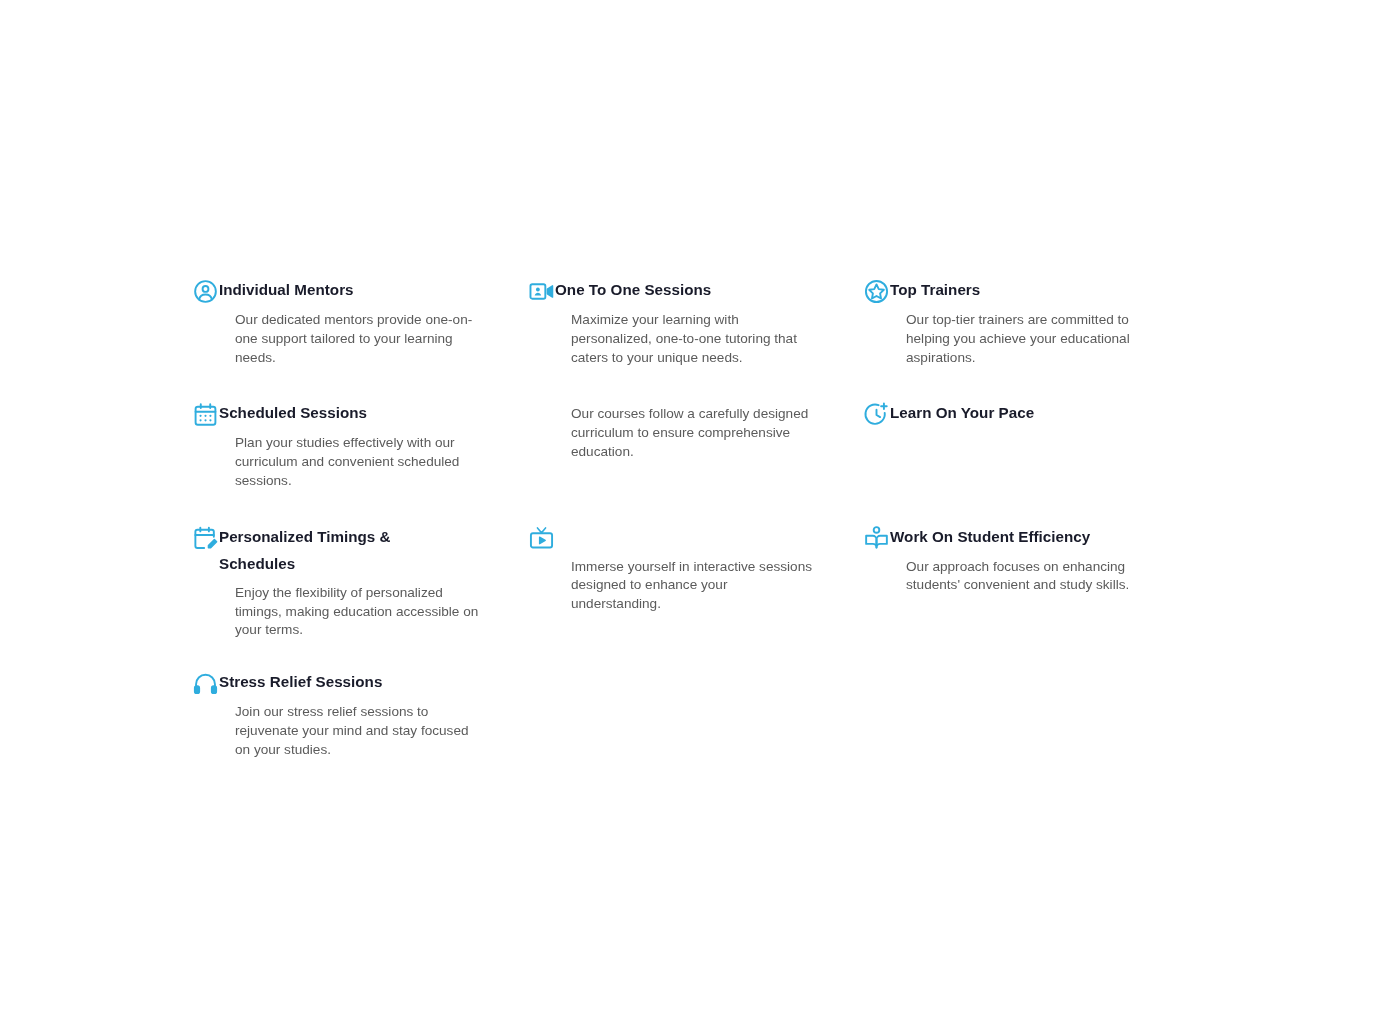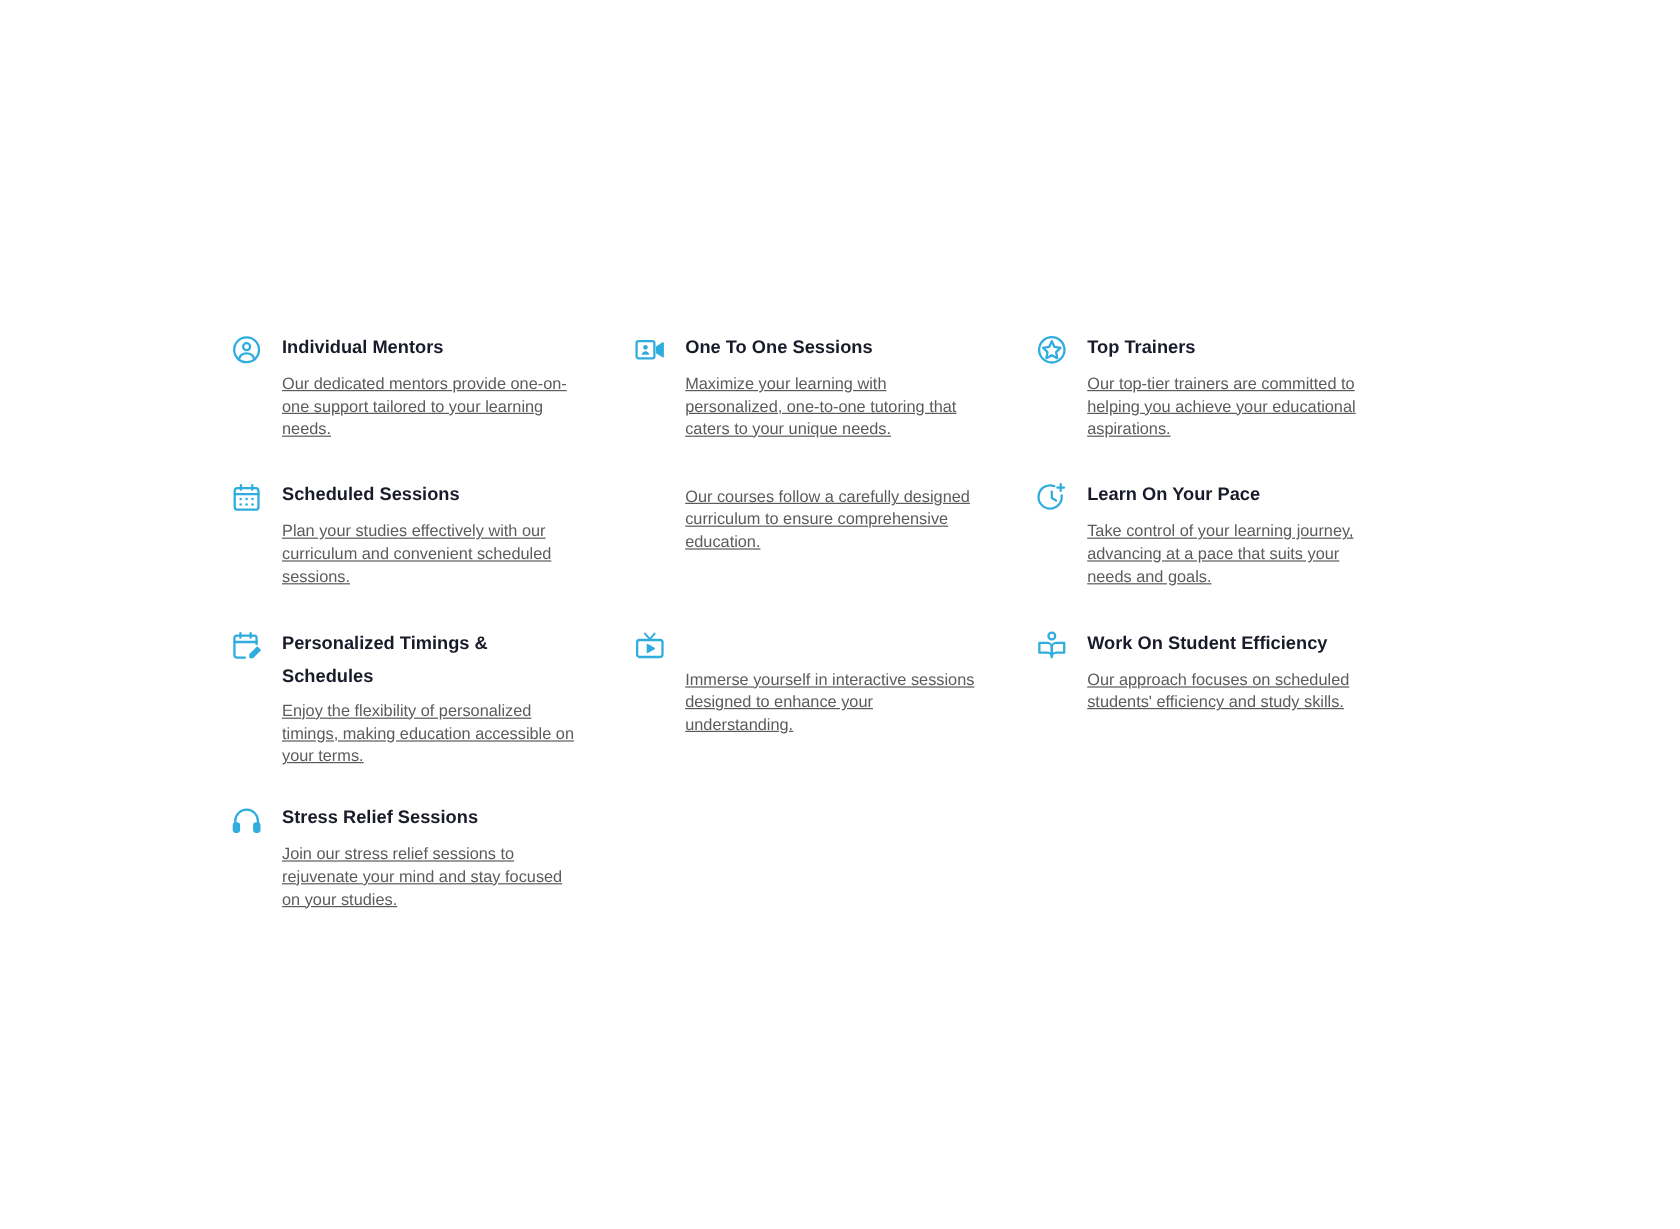--- a/index.html
+++ b/index.html
@@ -29,21 +29,21 @@
 
   .feature-card {
     display: block;
     padding-right: 24px;
     padding-bottom: 26px;
   }
 
   .card-head {
     display: flex;
     align-items: flex-start;
-    gap: 16px;
+    gap: 0;
   }
 
   .icon-wrap {
     flex: 0 0 auto;
     width: 27px;
     height: 27px;
     margin-top: 2px;
     color: #2fadde;
     display: block;
   }
@@ -64,21 +64,20 @@
     max-width: 250px;
   }
 
   .card-desc {
     margin-left: 43px;
     margin-top: 6px;
     font-size: 13.6px;
     color: #5b5b5b;
     line-height: 1.38;
     max-width: 250px;
-    text-decoration: underline;
   }
 
   
   .row-1 { padding-bottom: 32px; }
   .row-2 { padding-bottom: 32px; }
   .row-3 { padding-bottom: 28px; }
   .row-4 { padding-bottom: 0; }
 
   .empty-cell { display: block; }
 </style>
@@ -158,21 +157,20 @@
       <div class="card-head">
         <span class="icon-wrap">
           <svg viewBox="0 0 24 24" fill="none" stroke="currentColor" stroke-width="1.7" stroke-linecap="round" stroke-linejoin="round">
             <path d="M19.3 10.6a8.6 8.6 0 1 1-5.4-6.9"></path>
             <path d="M12 7.8v4.6l3.2 1.9"></path>
             <path d="M18.6 2.2v5.0M16.1 4.7h5.0"></path>
           </svg>
         </span>
         <div class="card-title">Learn On Your Pace</div>
       </div>
-      <div class="card-desc">Take control of your learning journey, advancing at a pace that suits your needs and goals.</div>
     </div>
 
     <div class="feature-card row-3">
       <div class="card-head">
         <span class="icon-wrap">
           <svg viewBox="0 0 24 24" fill="none" stroke="currentColor" stroke-width="1.7" stroke-linecap="round" stroke-linejoin="round">
             <path d="M19.4 10.5V6.0c0-1.0-0.8-1.8-1.8-1.8H4.8C3.8 4.2 3 5.0 3 6.0v12.6c0 1.0 0.8 1.8 1.8 1.8h6.0"></path>
             <path d="M3 8.9h16.4"></path>
             <path d="M7.4 2.4v3.3M15.0 2.4v3.3"></path>
             <path d="M19.9 12.9l2.0 2.0-5.3 5.3h-2.0v-2.0z" fill="currentColor" stroke="currentColor" stroke-width="1.3"></path>
@@ -200,21 +198,21 @@
       <div class="card-head">
         <span class="icon-wrap">
           <svg viewBox="0 0 24 24" fill="none" stroke="currentColor" stroke-width="1.7" stroke-linecap="round" stroke-linejoin="round">
             <circle cx="12" cy="4.4" r="2.5"></circle>
             <path d="M2.8 9.6h6.0c1.7 0 3.2 1.4 3.2 3.2v7.2c0-1.8-1.5-3.2-3.2-3.2H2.8z"></path>
             <path d="M21.2 9.6h-6.0c-1.7 0-3.2 1.4-3.2 3.2v7.2c0-1.8 1.5-3.2 3.2-3.2h6.0z"></path>
           </svg>
         </span>
         <div class="card-title">Work On Student Efficiency</div>
       </div>
-      <div class="card-desc">Our approach focuses on scheduled students' efficiency and study skills.</div>
+      <div class="card-desc">Our approach focuses on enhancing students' convenient and study skills.</div>
     </div>
 
     <div class="feature-card row-4">
       <div class="card-head">
         <span class="icon-wrap">
           <svg viewBox="0 0 24 24" fill="none" stroke="currentColor" stroke-width="1.7" stroke-linecap="round" stroke-linejoin="round">
             <path d="M3.6 16.0v-3.4a8.4 8.4 0 0 1 16.8 0v3.4"></path>
             <rect x="2.3" y="14.2" width="4.3" height="6.6" rx="1.7" fill="currentColor" stroke="currentColor" stroke-width="1.2"></rect>
             <rect x="17.4" y="14.2" width="4.3" height="6.6" rx="1.7" fill="currentColor" stroke="currentColor" stroke-width="1.2"></rect>
           </svg>

